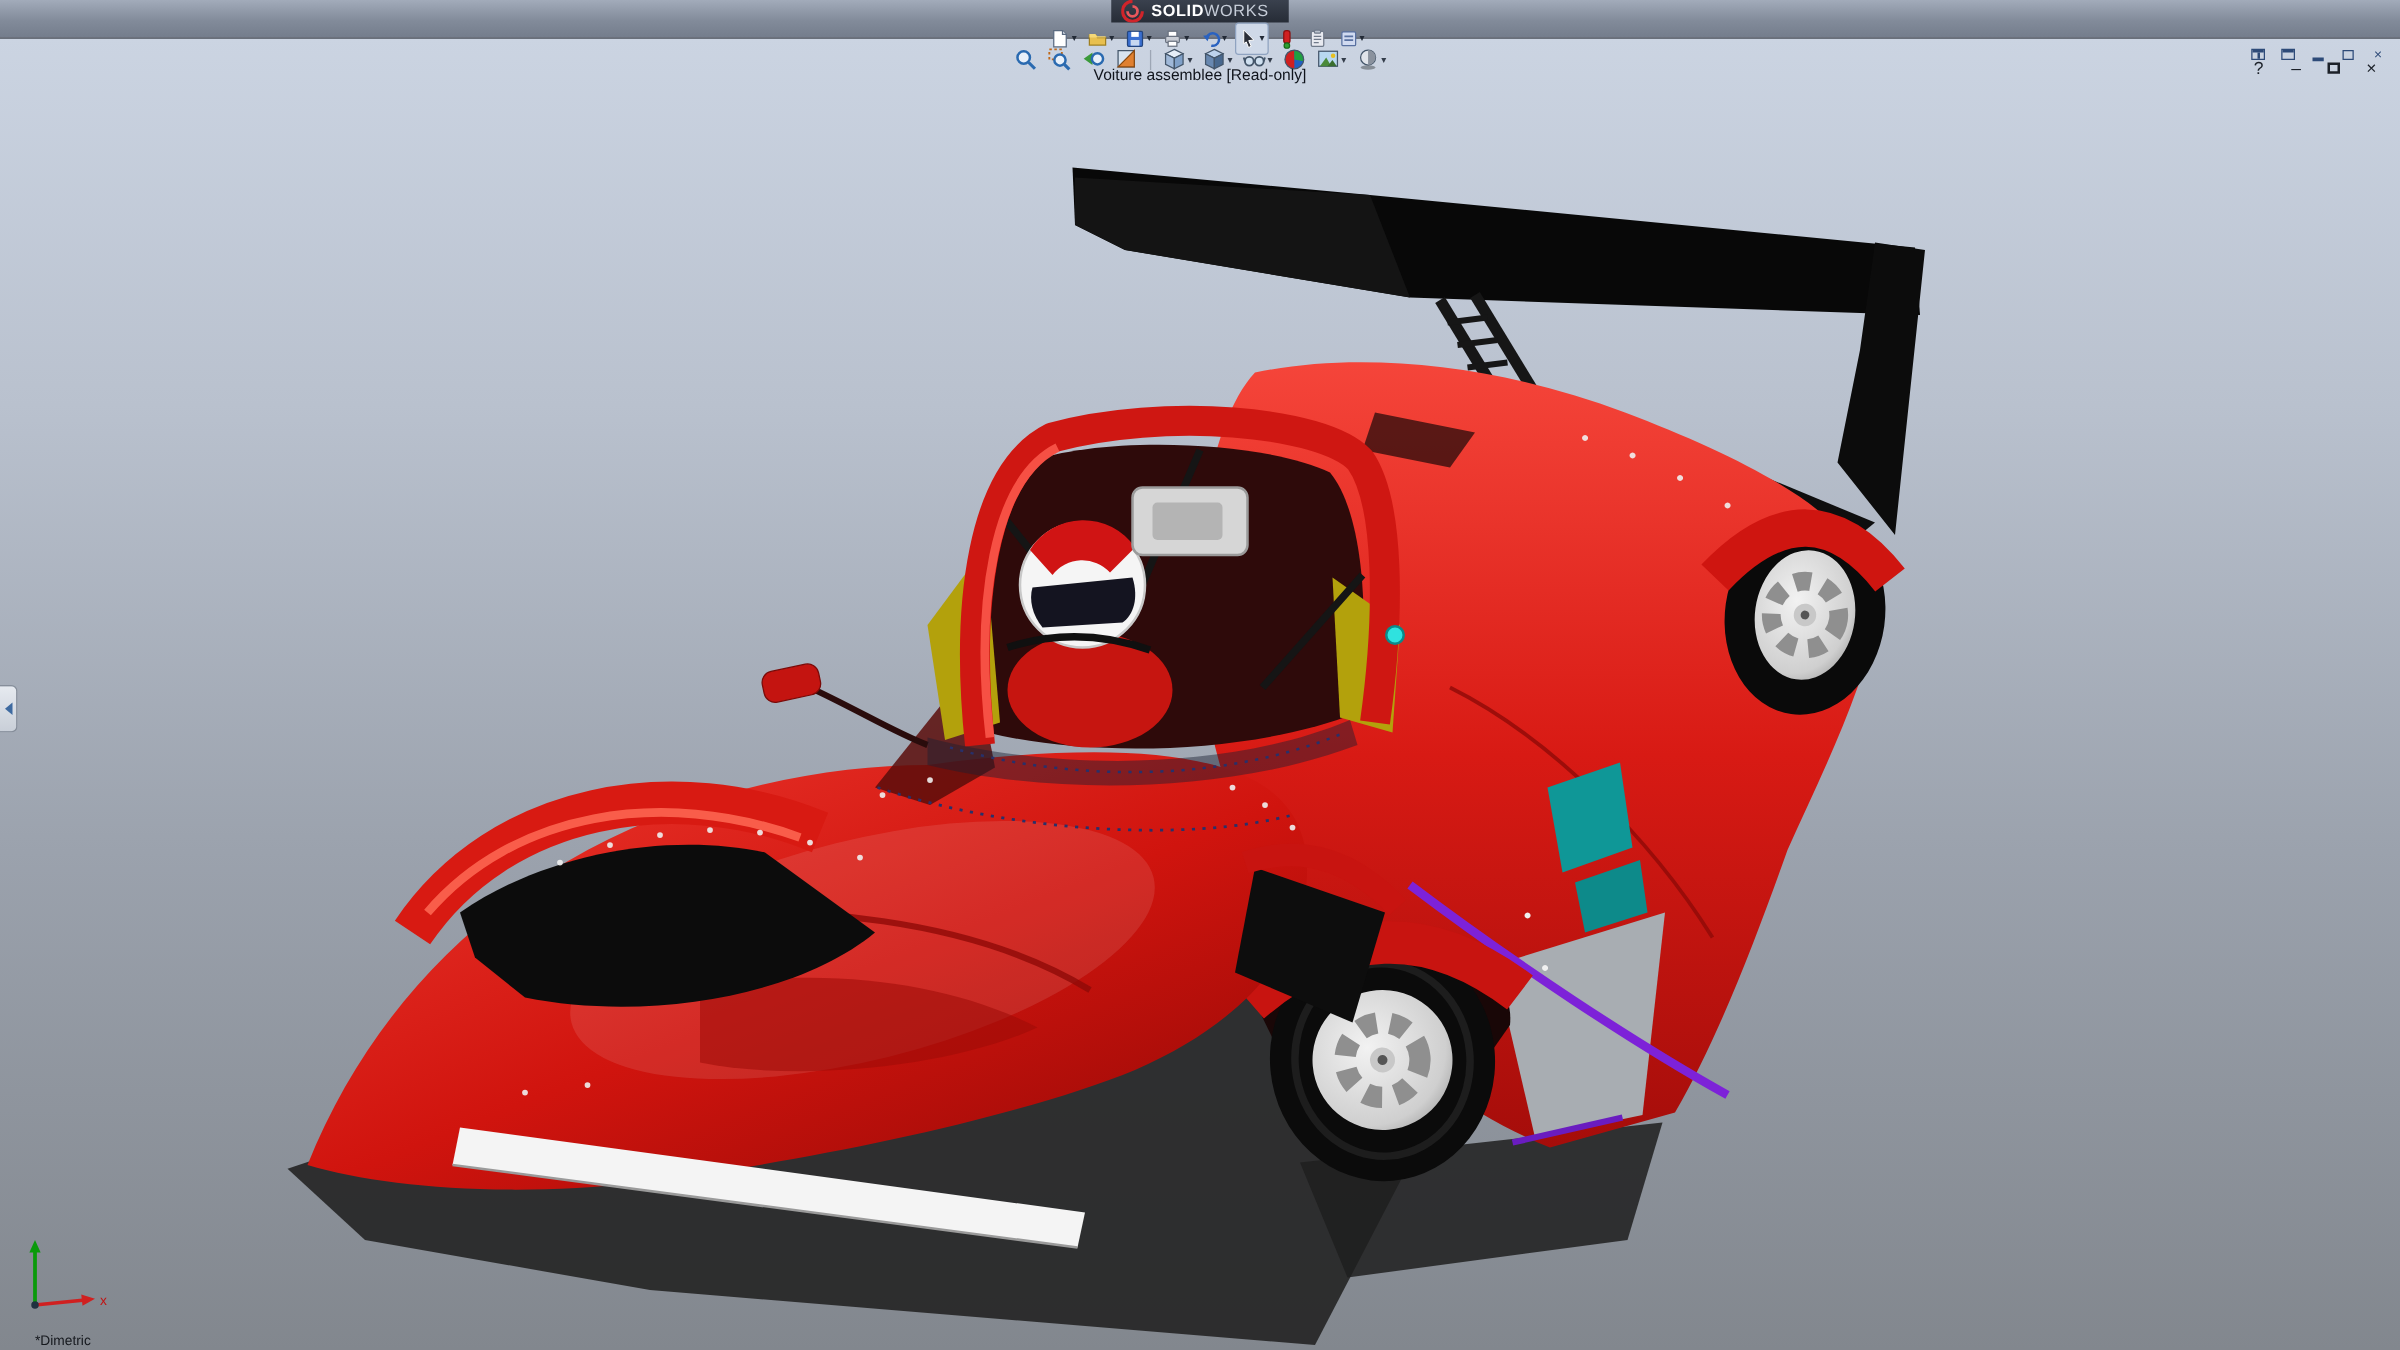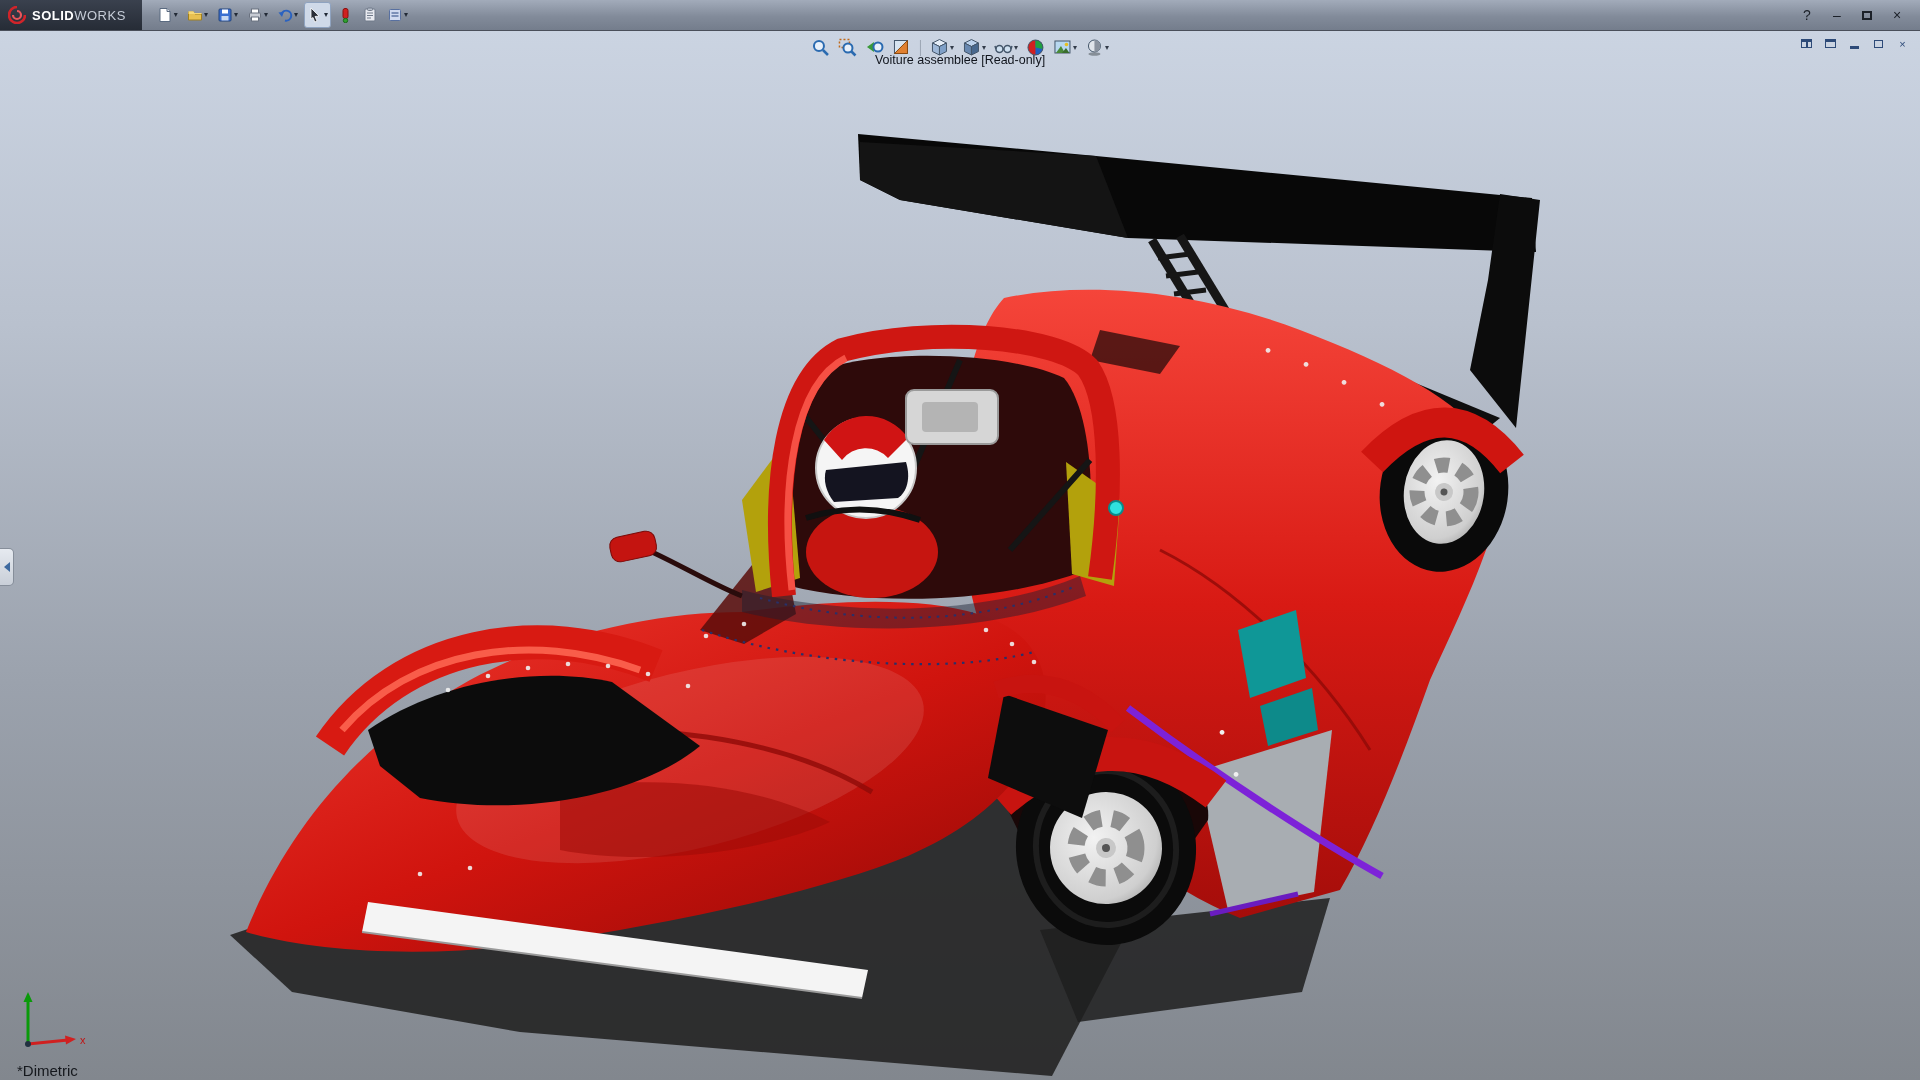--- a/index.html
+++ b/index.html
@@ -5,21 +5,21 @@
   html,body{margin:0;padding:0;}
   body{
     width:1920px;height:1080px;overflow:hidden;position:relative;
     font-family:"Liberation Sans", sans-serif;background:#888;
     -webkit-font-smoothing:antialiased;
   }
   
   .titlebar{
     position:absolute;top:0;left:0;width:1920px;height:30px;
     background:linear-gradient(#a2abba,#828b9a 55%,#747d8c);
-    border-bottom:1px solid #4a4f5a;display:flex;align-items:center;z-index:40;
+    border-bottom:1px solid #4a4f5a;display:flex;align-items:center;z-index:40;flex-direction:column;
   }
   .brand{
     height:30px;display:flex;align-items:center;gap:6px;padding:0 16px 0 8px;
     background:linear-gradient(#3a414e,#262c36);
   }
   .brand-bold{color:#ffffff;font-weight:bold;font-size:13px;letter-spacing:.5px;}
   .brand-light{color:#c6cdd8;font-size:13px;letter-spacing:.5px;}
   .tb-group{display:flex;align-items:center;margin-left:12px;gap:3px;z-index:5;}
   .tb-btn{display:flex;align-items:center;height:24px;padding:0 2px;border-radius:3px;border:1px solid transparent;}
   .tb-btn.active{background:#cfd9e8;border:1px solid #8fa3c0;}
@@ -53,21 +53,21 @@
   .ic-restore{width:9px;height:8px;border:1.5px solid #2d4a78;box-sizing:border-box;position:relative;}
   
   .panel-tab{
     position:absolute;left:0;top:518px;width:13px;height:36px;
     background:linear-gradient(#e6eaf0,#c9cfd8);border:1px solid #868e9a;border-left:none;
     border-radius:0 5px 5px 0;display:flex;align-items:center;justify-content:center;z-index:10;
   }
   .tab-arrow{width:0;height:0;border-top:5px solid transparent;border-bottom:5px solid transparent;border-right:6px solid #3e6aa0;}
   
   .triad{position:absolute;left:14px;bottom:24px;z-index:10;}
-  .status-view{position:absolute;left:17px;bottom:1px;font-size:15px;color:#15181d;z-index:10;}
+  .status-view{position:absolute;left:28px;bottom:1px;font-size:11px;color:#15181d;z-index:10;}
   .triad-x-label{font-size:11px;fill:#c01414;font-family:"Liberation Sans",sans-serif;}
 </style>
 </head>
 <body>
 
 <div class="titlebar">
   <div class="brand">
     <svg width="18" height="18" viewBox="0 0 18 18">
       <path d="M9,1 A8,8 0 1 0 17,9" fill="none" stroke="#d0242a" stroke-width="2.6"></path>
       <path d="M9,5 A4,4 0 1 1 5,9" fill="none" stroke="#e8575c" stroke-width="2.2"></path>

